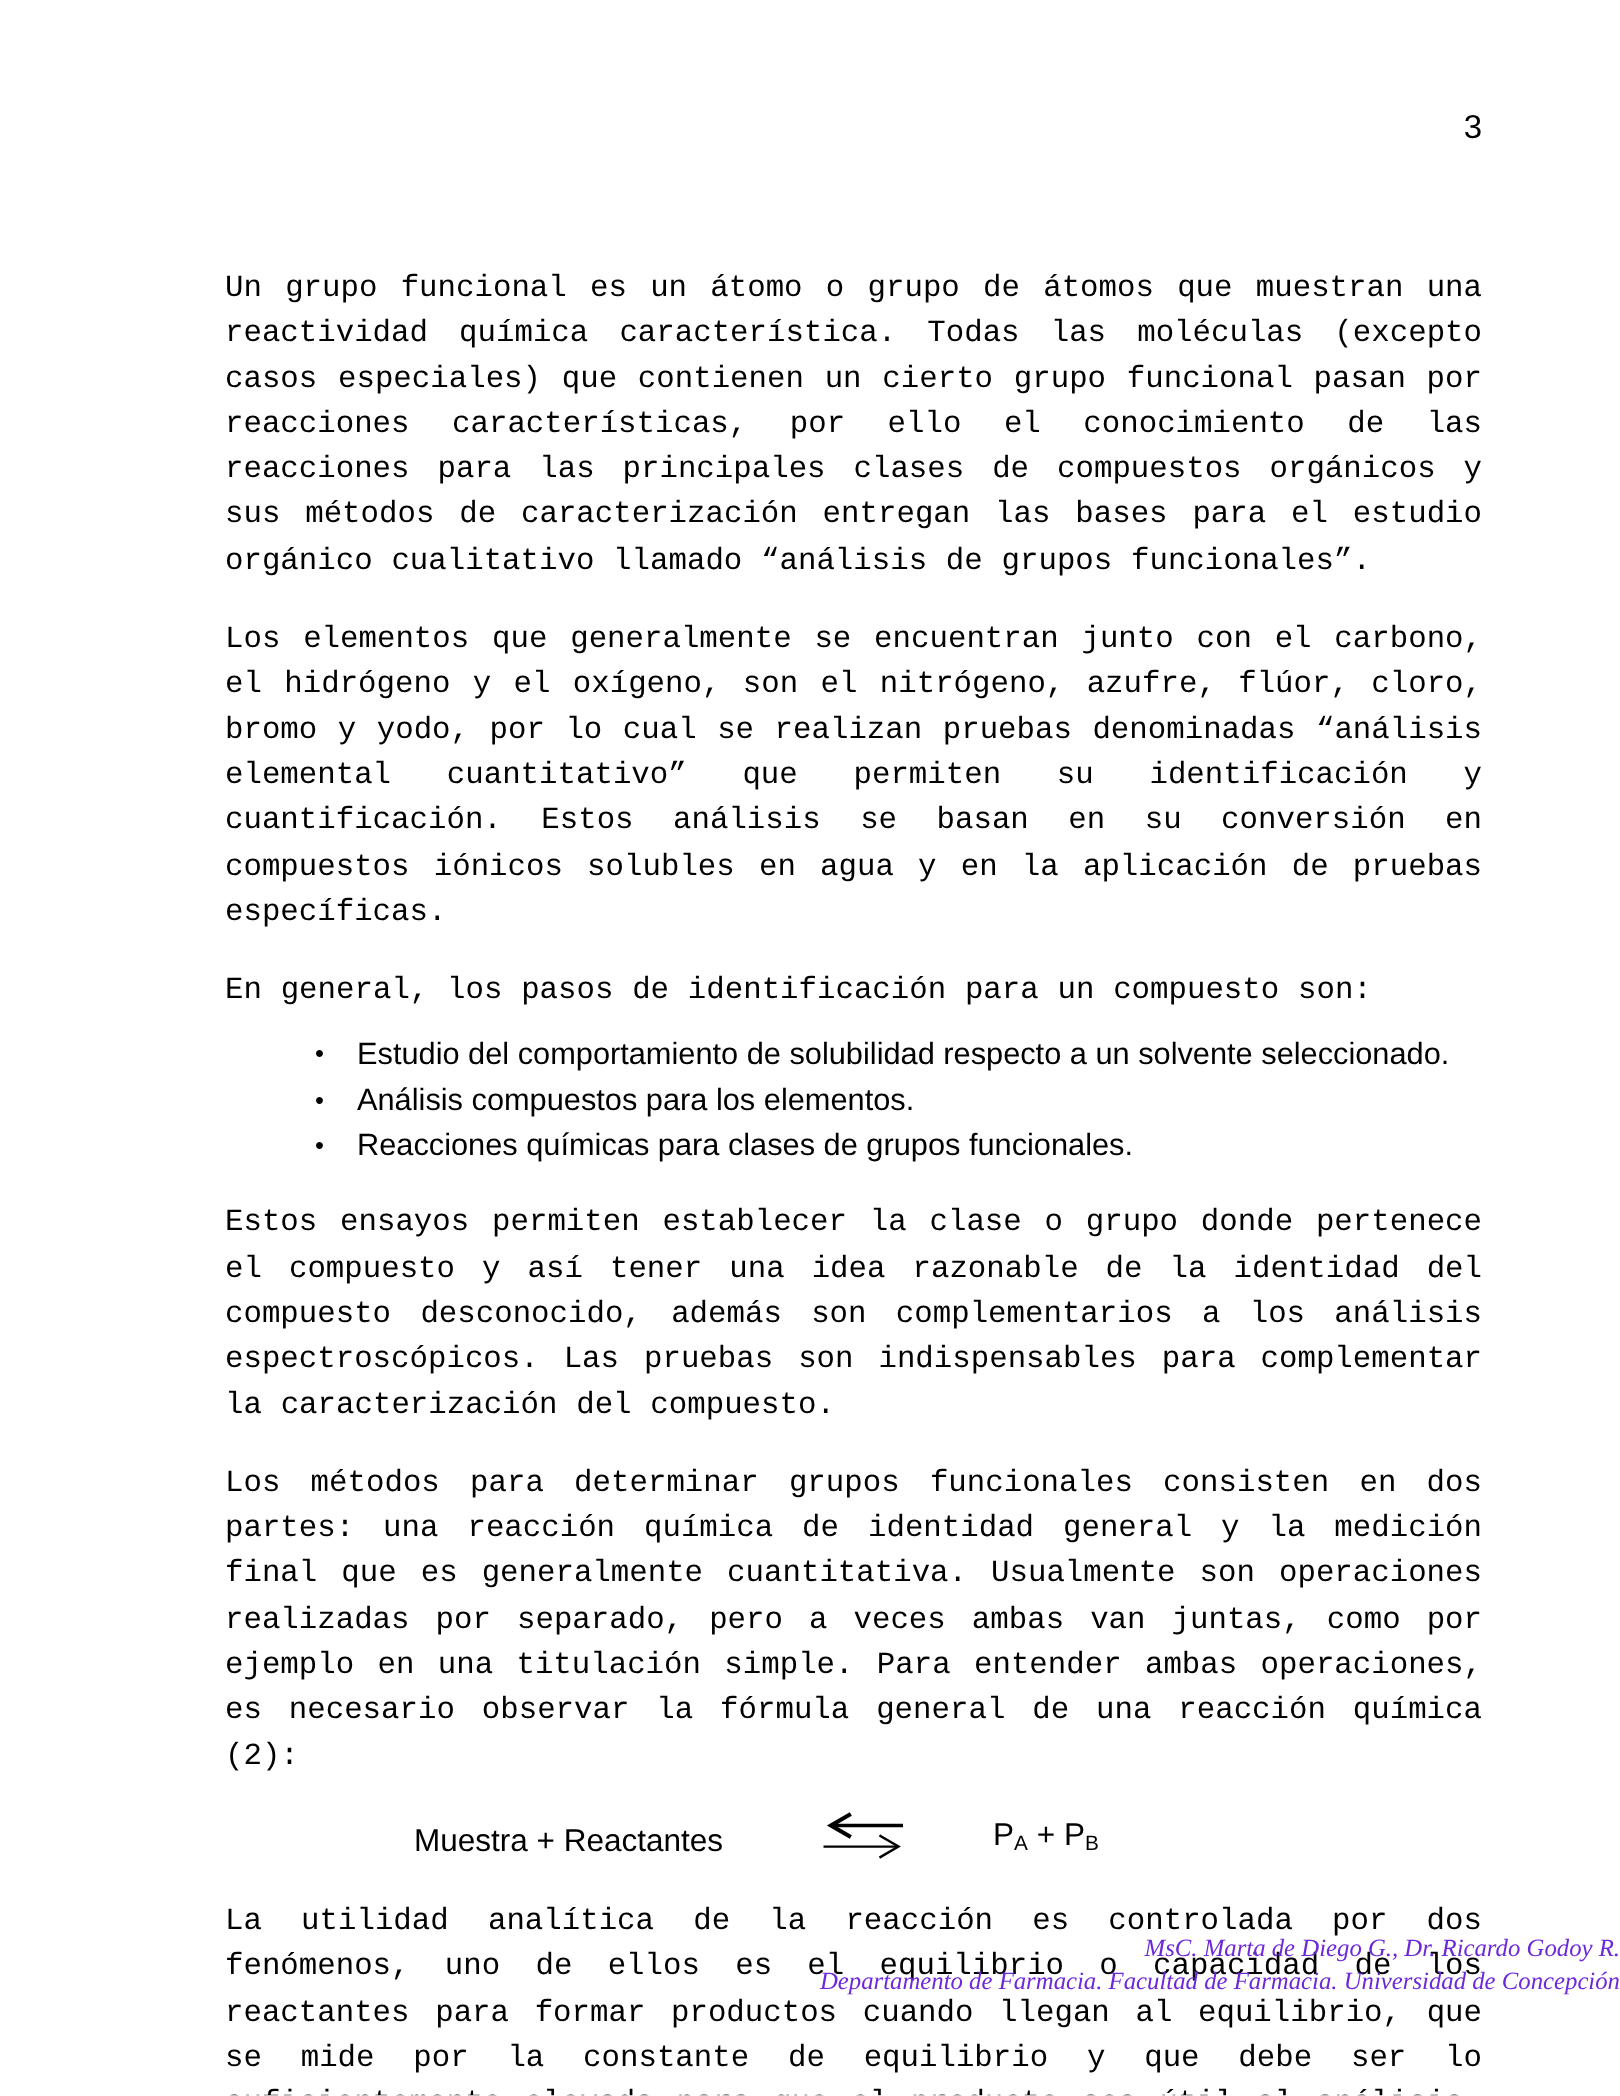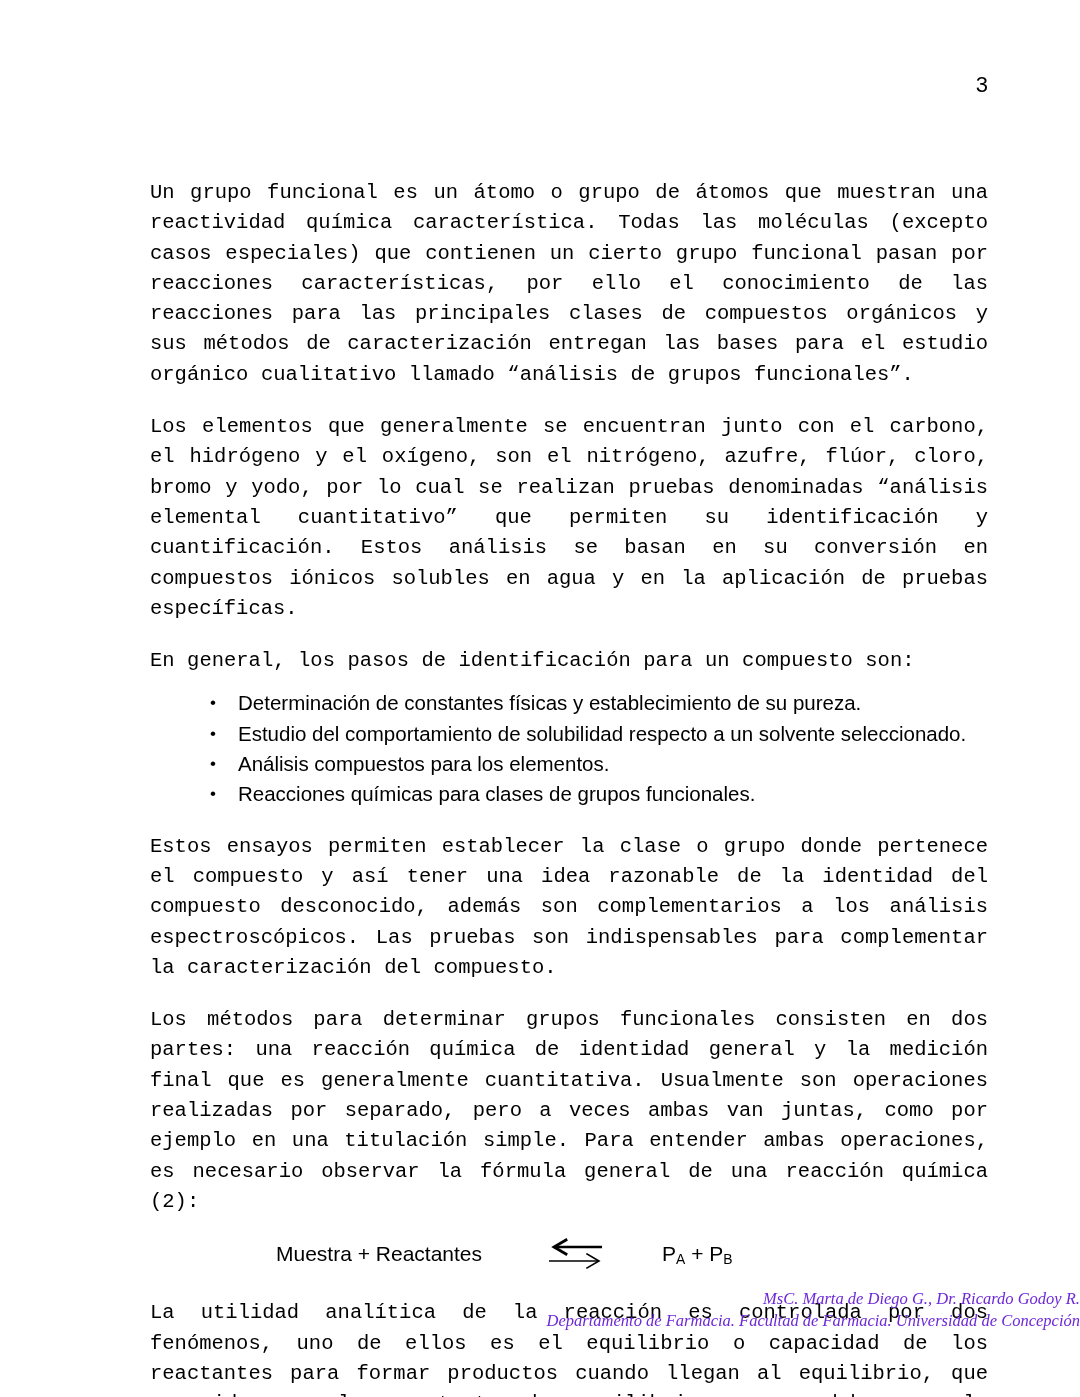--- a/index.html
+++ b/index.html
@@ -101,21 +101,21 @@
     position: absolute;
     left: 60px;
     top: 0;
     font-size: 17px;
     line-height: 30.3px;
   }
 
   
   .equation {
     display: flex;
-    align-items: flex-start;
+    align-items: flex-end;
     margin: 18px 0 24px 0;
     padding-left: 126px;
     font-family: "Liberation Sans", sans-serif;
     font-size: 21px;
     line-height: 30px;
     color: #000;
   }
 
   .eq-left {
     white-space: nowrap;
@@ -169,21 +169,20 @@
 
   <div class="content">
 
     <p class="para">Un grupo funcional es un átomo o grupo de átomos que muestran una reactividad química característica. Todas las moléculas (excepto casos especiales) que contienen un cierto grupo funcional pasan por reacciones características, por ello el conocimiento de las reacciones para las principales clases de compuestos orgánicos y sus métodos de caracterización entregan las bases para el estudio orgánico cualitativo llamado “análisis de grupos funcionales”.</p>
 
     <p class="para">Los elementos que generalmente se encuentran junto con el carbono, el hidrógeno y el oxígeno, son el nitrógeno, azufre, flúor, cloro, bromo y yodo, por lo cual se realizan pruebas denominadas “análisis elemental cuantitativo” que permiten su identificación y cuantificación. Estos análisis se basan en su conversión en compuestos iónicos solubles en agua y en la aplicación de pruebas específicas.</p>
 
     <p class="para tight">En general, los pasos de identificación para un compuesto son:</p>
 
     <ul class="bullets">
-      <li>Determinación de constantes físicas y establecimiento de su pureza.</li>
       <li>Estudio del comportamiento de solubilidad respecto a un solvente seleccionado.</li>
       <li>Análisis compuestos para los elementos.</li>
       <li>Reacciones químicas para clases de grupos funcionales.</li>
     </ul>
 
     <p class="para">Estos ensayos permiten establecer la clase o grupo donde pertenece el compuesto y así tener una idea razonable de la identidad del compuesto desconocido, además son complementarios a los análisis espectroscópicos. Las pruebas son indispensables para complementar la caracterización del compuesto.</p>
 
 
     <p class="para">Los métodos para determinar grupos funcionales consisten en dos partes: una reacción química de identidad general y la medición final que es generalmente cuantitativa. Usualmente son operaciones realizadas por separado, pero a veces ambas van juntas, como por ejemplo en una titulación simple. Para entender ambas operaciones, es necesario observar la fórmula general de una reacción química (2):</p>
 

